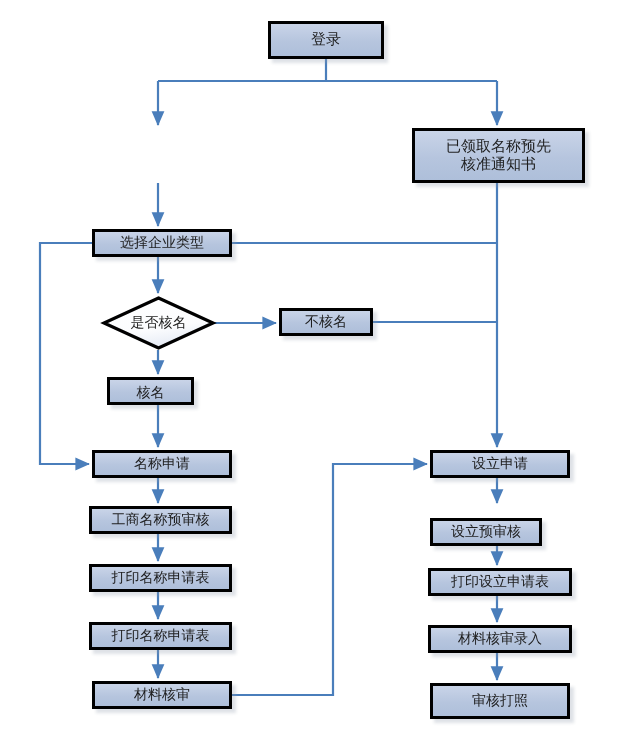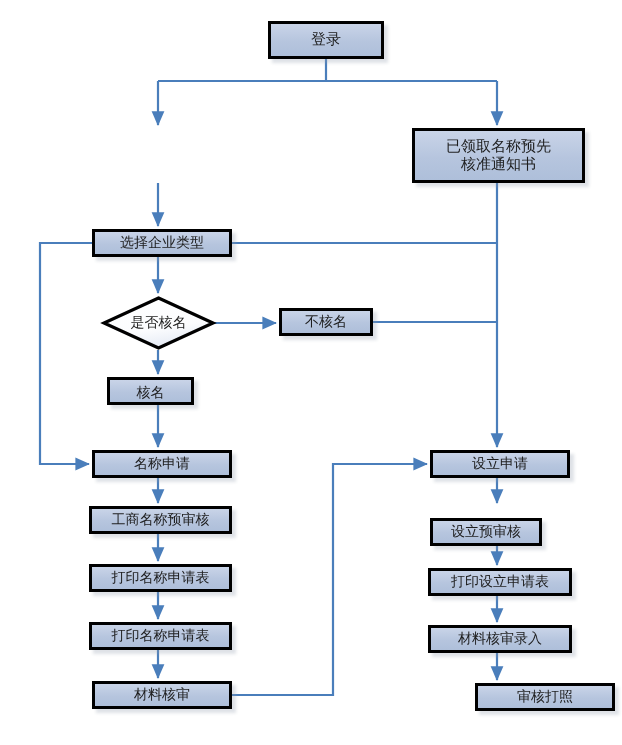--- a/index.html
+++ b/index.html
@@ -186,17 +186,17 @@
   </div>
 
   <div class="node fs14" style="left:428px; top:568px; width:144px; height:28px;">
     <span class="node-text">打印设立申请表</span>
   </div>
 
   <div class="node fs14" style="left:428px; top:625px; width:144px; height:28px;">
     <span class="node-text">材料核审录入</span>
   </div>
 
-  <div class="node fs14" style="left:430px; top:683px; width:140px; height:28px;margin-left:45px;">
+  <div class="node fs14" style="left:430px; top:683px; width:140px; height:36px;">
     <span class="node-text">审核打照</span>
   </div>
 
 </div>
 
 </body></html>

